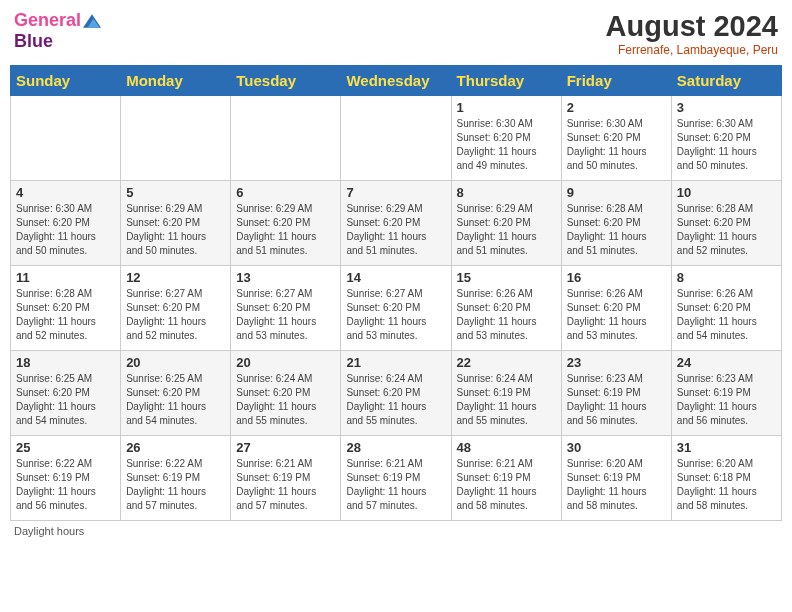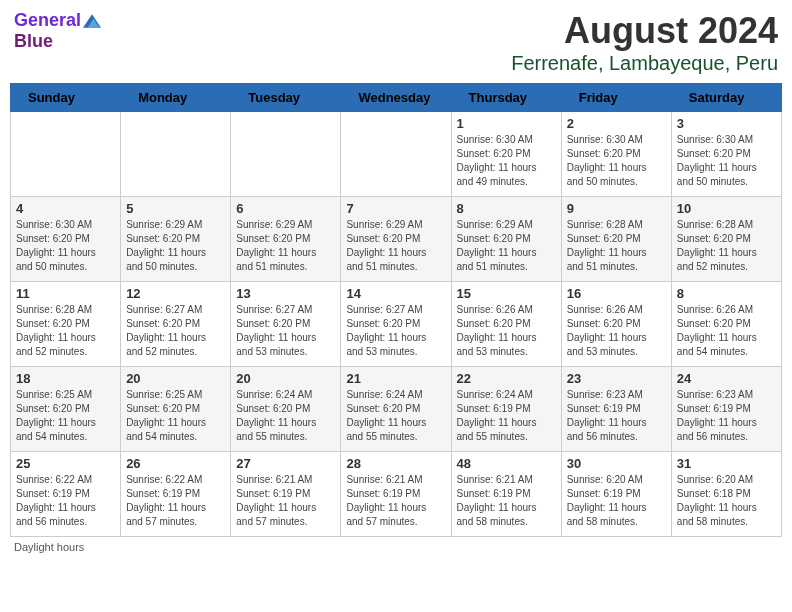--- a/index.html
+++ b/index.html
@@ -18,21 +18,21 @@
       padding: 0 4px;
     }
     .logo {
       display: flex;
       flex-direction: column;
       align-items: flex-start;
     }
     .logo-text-general {
       font-size: 18px;
       font-weight: bold;
-      color: #6d28d9;
+      color: #ec4899;
     }
     .logo-text-blue {
       font-size: 18px;
       font-weight: bold;
       color: #701a75;
     }
     .logo-icon {
       display: inline-block;
       width: 18px;
       height: 14px;
@@ -40,39 +40,39 @@
       vertical-align: middle;
     }
     .logo-row {
       display: flex;
       align-items: center;
     }
     .title-area {
       text-align: right;
     }
     .month-title {
-      font-size: 36px;
+      font-size: 29px;
       font-weight: bold;
       color: #333;
     }
     .location-title {
-      font-size: 20px;
-      color: #14532d;
+      font-size: 12px;
+      color: #c2410c;
     }
     .calendar-table {
       width: 100%;
       border-collapse: collapse;
       font-size: 11px;
     }
     .calendar-table th {
       background-color: #2a6db5;
-      color: #000000;
+      color: #fde047;
       text-align: left;
-      padding: 6px 17px;
-      font-size: 13px;
+      padding: 6px 5px;
+      font-size: 15px;
       font-weight: bold;
       border: 1px solid #2a6db5;
     }
     .calendar-table td {
       border: 1px solid #ccc;
       vertical-align: top;
       padding: 4px 5px;
       height: 85px;
       width: calc(100% / 7);
       background: #fff;

